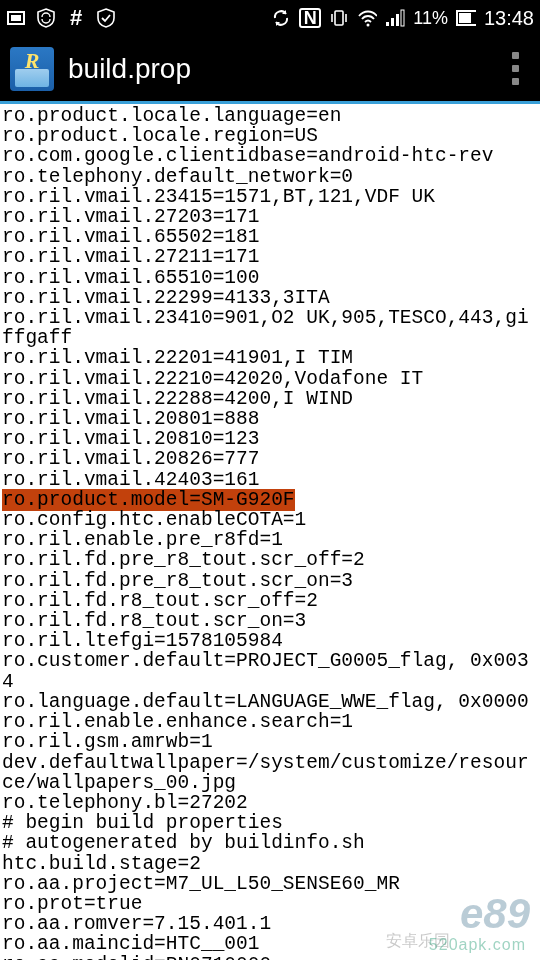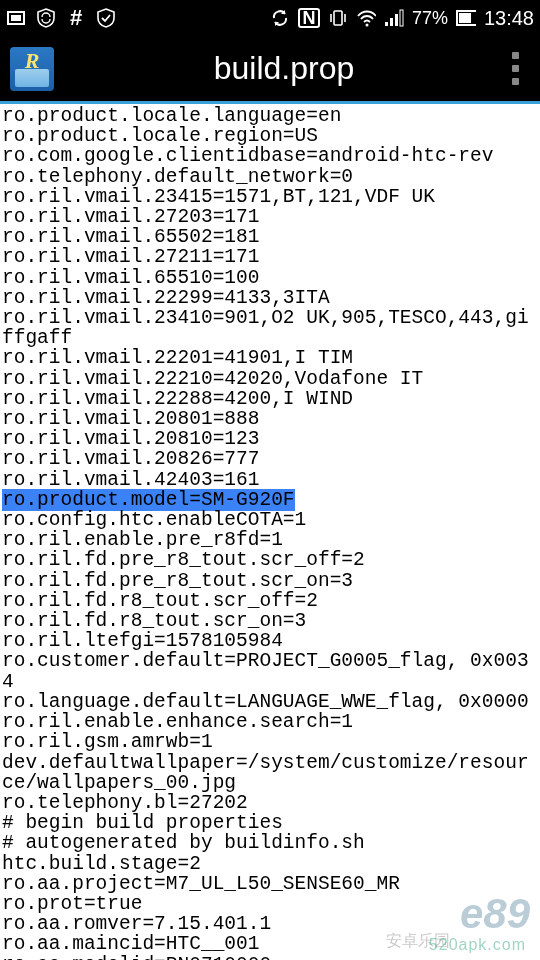--- a/index.html
+++ b/index.html
@@ -5,26 +5,26 @@
   * { margin: 0; padding: 0; box-sizing: border-box; }
   html, body { width: 540px; height: 960px; overflow: hidden; font-family: sans-serif; background: #fff; }
   .statusbar { height: 36px; background: #000; color: #fff; display: flex; align-items: center; padding: 0 6px; font-size: 18px; }
   .statusbar .left { display: flex; gap: 10px; align-items: center; }
   .statusbar .right { margin-left: auto; display: flex; gap: 8px; align-items: center; }
   .sb-icon { width: 20px; height: 20px; display: inline-flex; align-items: center; justify-content: center; }
   .appbar { height: 68px; background: #000; color: #fff; display: flex; align-items: center; padding: 0 10px; border-bottom: 3px solid #3aa0d8; }
   .app-icon { width: 44px; height: 44px; background: linear-gradient(#2b78c4,#1b5fa8); border-radius: 4px; margin-right: 14px; display:flex; align-items:center; justify-content:center; position:relative; }
   .app-icon .drawer { width:34px; height:18px; background:linear-gradient(#9fcdee,#6fb4e4); border-radius:2px; position:absolute; bottom:4px; }
   .app-icon .r { position:absolute; top:1px; font-style:italic; font-family:serif; font-size:22px; color:#ffe46b; font-weight:bold; }
-  .app-title { font-size: 32px; flex:1;text-align:center; }
+  .app-title { font-size: 28px; flex:1; }
   .menu-dots { width: 30px; display:flex; flex-direction:column; gap:6px; align-items:center; }
   .menu-dots span { width:7px; height:7px; background:#888; border-radius:1px; }
   .editor { padding: 2px 0 0 2px; font-family: "Courier New", monospace; font-size: 19.5px; line-height: 20.2px; letter-spacing: 0px; color:#000; white-space: pre-wrap; word-break: break-all; }
   .editor .line { }
-  .editor .hl { background: #3b82f6; margin-top: 26px; }
+  .editor .hl { background: #c2410c; margin-top: 26px; }
   .watermark { position:absolute; right:10px; bottom:22px; opacity:0.28; font-size:42px; font-weight:bold; color:#0c4a6e; font-style:italic; pointer-events:none; }
   .watermark2 { position:absolute; right:14px; bottom:6px; opacity:0.5; font-size:16px; color:#4a8; pointer-events:none; letter-spacing:1px;text-align:center; }
   .watermark3 { position:absolute; right:90px; bottom:8px; opacity:0.35; font-size:16px; color:#666; pointer-events:none; }
   svg { display:block; }
 </style>
 </head>
 <body>
 
 <div class="statusbar">
   <div class="left">
@@ -70,21 +70,21 @@
         </svg>
       </span>
     <span class="sb-icon">
         <svg width="20" height="20">
           <rect x="1" y="14" width="3" height="4" fill="#fff"></rect>
           <rect x="6" y="10" width="3" height="8" fill="#fff"></rect>
           <rect x="11" y="6" width="3" height="12" fill="#fff"></rect>
           <rect x="16" y="2" width="3" height="16" fill="none" stroke="#fff"></rect>
         </svg>
       </span>
-    <span style="font-size:18px;">77%</span>
+    <span style="font-size:18px;">11%</span>
     <span class="sb-icon">
         <svg width="30" height="16">
           <rect x="1" y="1" width="24" height="14" fill="none" stroke="#fff" stroke-width="2"></rect>
           <rect x="3" y="3" width="12" height="10" fill="#fff"></rect>
           <rect x="26" y="4" width="3" height="8" fill="#fff"></rect>
         </svg>
       </span>
     <span style="font-size:20px;">13:48</span>
   </div>
 </div>

